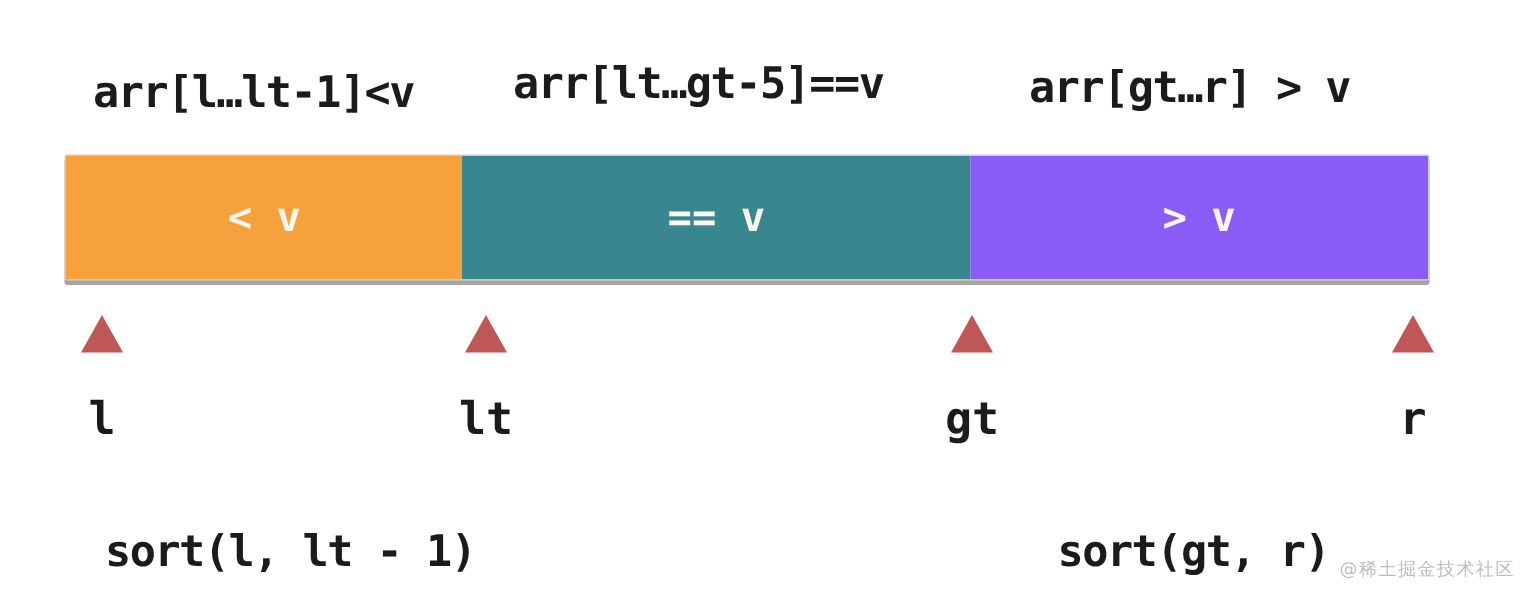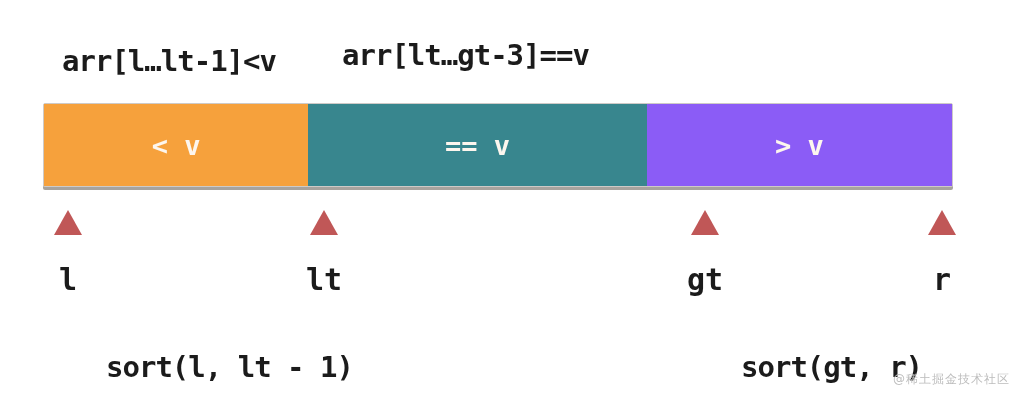--- a/index.html
+++ b/index.html
@@ -70,31 +70,30 @@
   }
   .pointer-label {
     position: absolute;
     top: 262px;
     transform: translateX(-50%);
     font-size: 30px;
     font-weight: 700;
   }
   .pt-l  { left: 68px;  }
   .pt-lt { left: 324px; }
-  .pt-gt { left: 705px; }
+  .pt-gt { left: 648px; }
   .pt-r  { left: 942px; }
 
   .sort-call {
     position: absolute;
     top: 350px;
     font-size: 29px;
     font-weight: 700;
     white-space: pre;
     letter-spacing: -1px;
-    margin-left: 36px;
   }
   .sort-left  { left: 70px; }
   .sort-right { left: 705px; text-align: right; }
 
   .watermark {
     position: absolute;
     top: 371px;
     right: 14px;
     font-size: 12px;
     font-weight: 400;
@@ -102,21 +101,22 @@
     font-family: "DejaVu Sans", "Liberation Sans", sans-serif;
     letter-spacing: 1px;
   }
 </style>
 </head>
 <body>
 
 <div class="canvas">
 
   <div class="formula formula-lt">arr[l…lt-1]&lt;v</div>
-  <div class="formula formula-eq">arr[lt…gt-3]==v</div>
+  <div class="formula formula-eq">arr[lt…gt-5]==v</div>
+  <div class="formula formula-gt">arr[gt…r] &gt; v</div>
 
   <div class="bar">
     <div class="segment segment-lt">&lt; v</div>
     <div class="segment segment-eq">== v</div>
     <div class="segment segment-gt">&gt; v</div>
   </div>
 
   <div class="pointer-triangle pt-l"></div>
   <div class="pointer-triangle pt-lt"></div>
   <div class="pointer-triangle pt-gt"></div>

